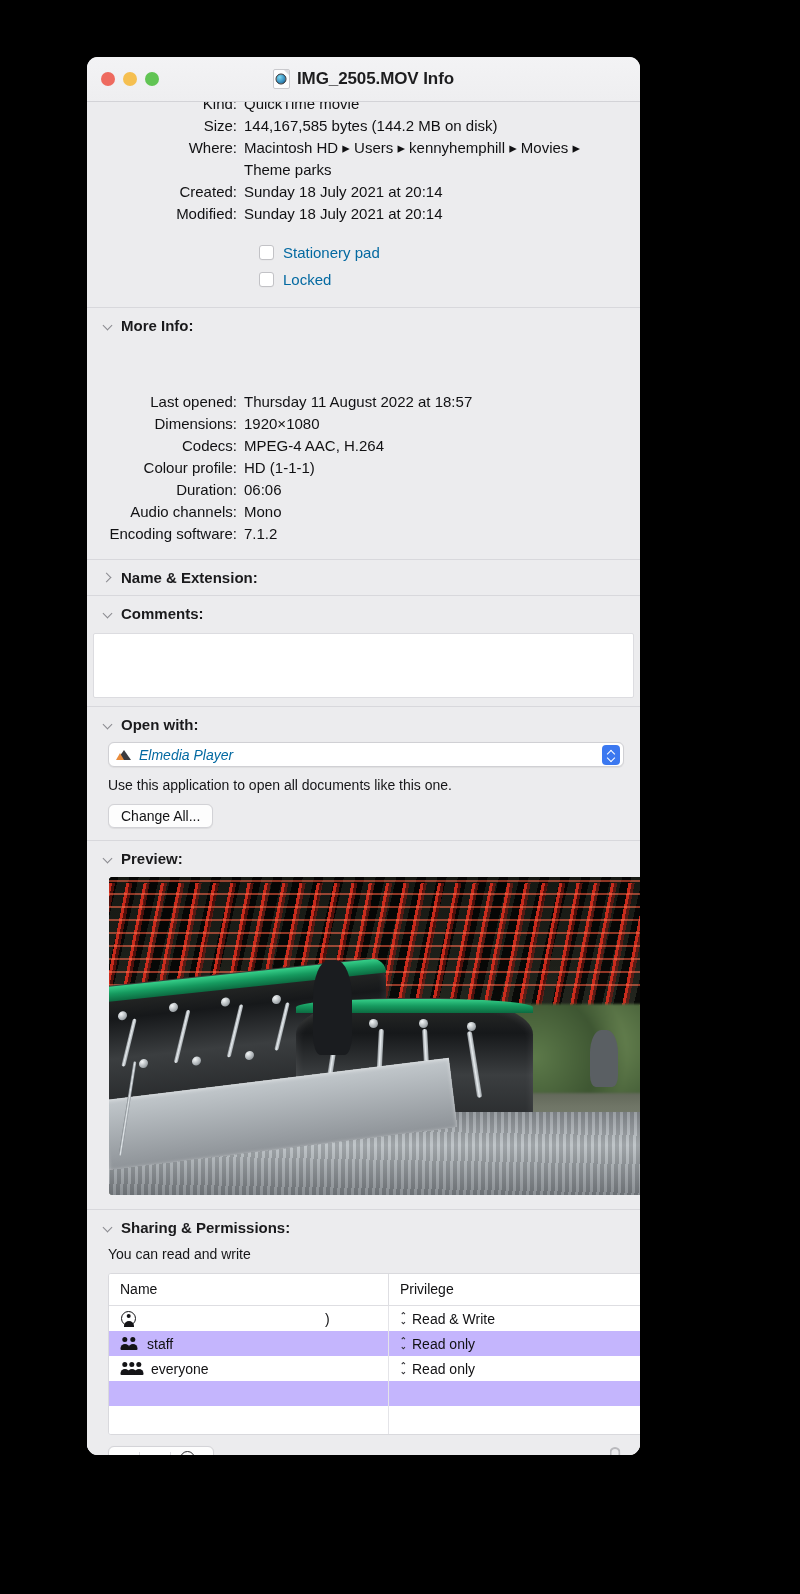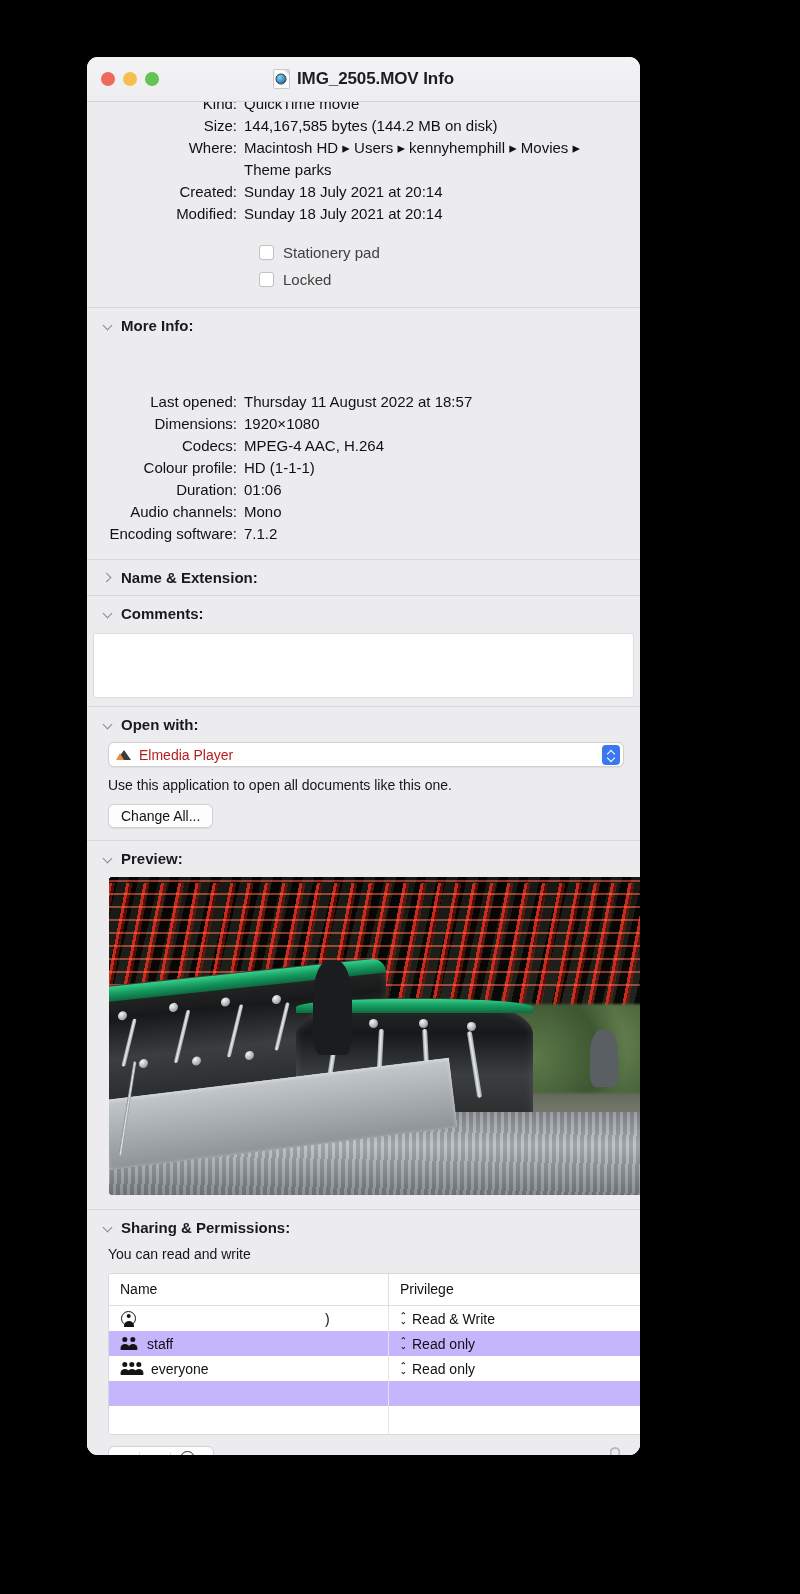--- a/index.html
+++ b/index.html
@@ -139,21 +139,21 @@
     margin-top: -9px;
   }
 
   .checkrow {
     display: flex;
     align-items: center;
     gap: 9px;
     margin-left: 172px;
     height: 27px;
     font-size: 15px;
-    color: #404040;
+    color: #0369a1;
   }
   .checkbox {
     width: 15px; height: 15px;
     background: #ffffff;
     border: 1px solid #c2c2c6;
     border-radius: 3px;
     box-shadow: 0 0.5px 0 rgba(0,0,0,0.04);
   }
 
   
@@ -225,21 +225,21 @@
     border-bottom: 10px solid #3a3a3f;
   }
   .app-icon .m2 {
     position: absolute;
     left: 0px; bottom: 2px;
     width: 0; height: 0;
     border-left: 4px solid transparent;
     border-right: 4px solid transparent;
     border-bottom: 7px solid #e98c3c;
   }
-  .popup-label { font-size: 14px; color: #b91c1c; }
+  .popup-label { font-size: 14px; color: #0369a1; font-style: italic; }
   .stepper {
     position: absolute;
     right: 3px; top: 50%;
     transform: translateY(-50%);
     width: 18px; height: 20px;
     background: #3b78f0;
     border-radius: 4px;
     display: flex;
     flex-direction: column;
     align-items: center;
@@ -633,21 +633,21 @@
           <div class="kv">
             <div class="k">Codecs:</div>
             <div class="v">MPEG-4 AAC, H.264</div>
           </div>
           <div class="kv">
             <div class="k">Colour profile:</div>
             <div class="v">HD (1-1-1)</div>
           </div>
           <div class="kv">
             <div class="k">Duration:</div>
-            <div class="v">01:06</div>
+            <div class="v">06:06</div>
           </div>
           <div class="kv">
             <div class="k">Audio channels:</div>
             <div class="v">Mono</div>
           </div>
           <div class="kv">
             <div class="k">Encoding software:</div>
             <div class="v">7.1.2</div>
           </div>
         </div>

